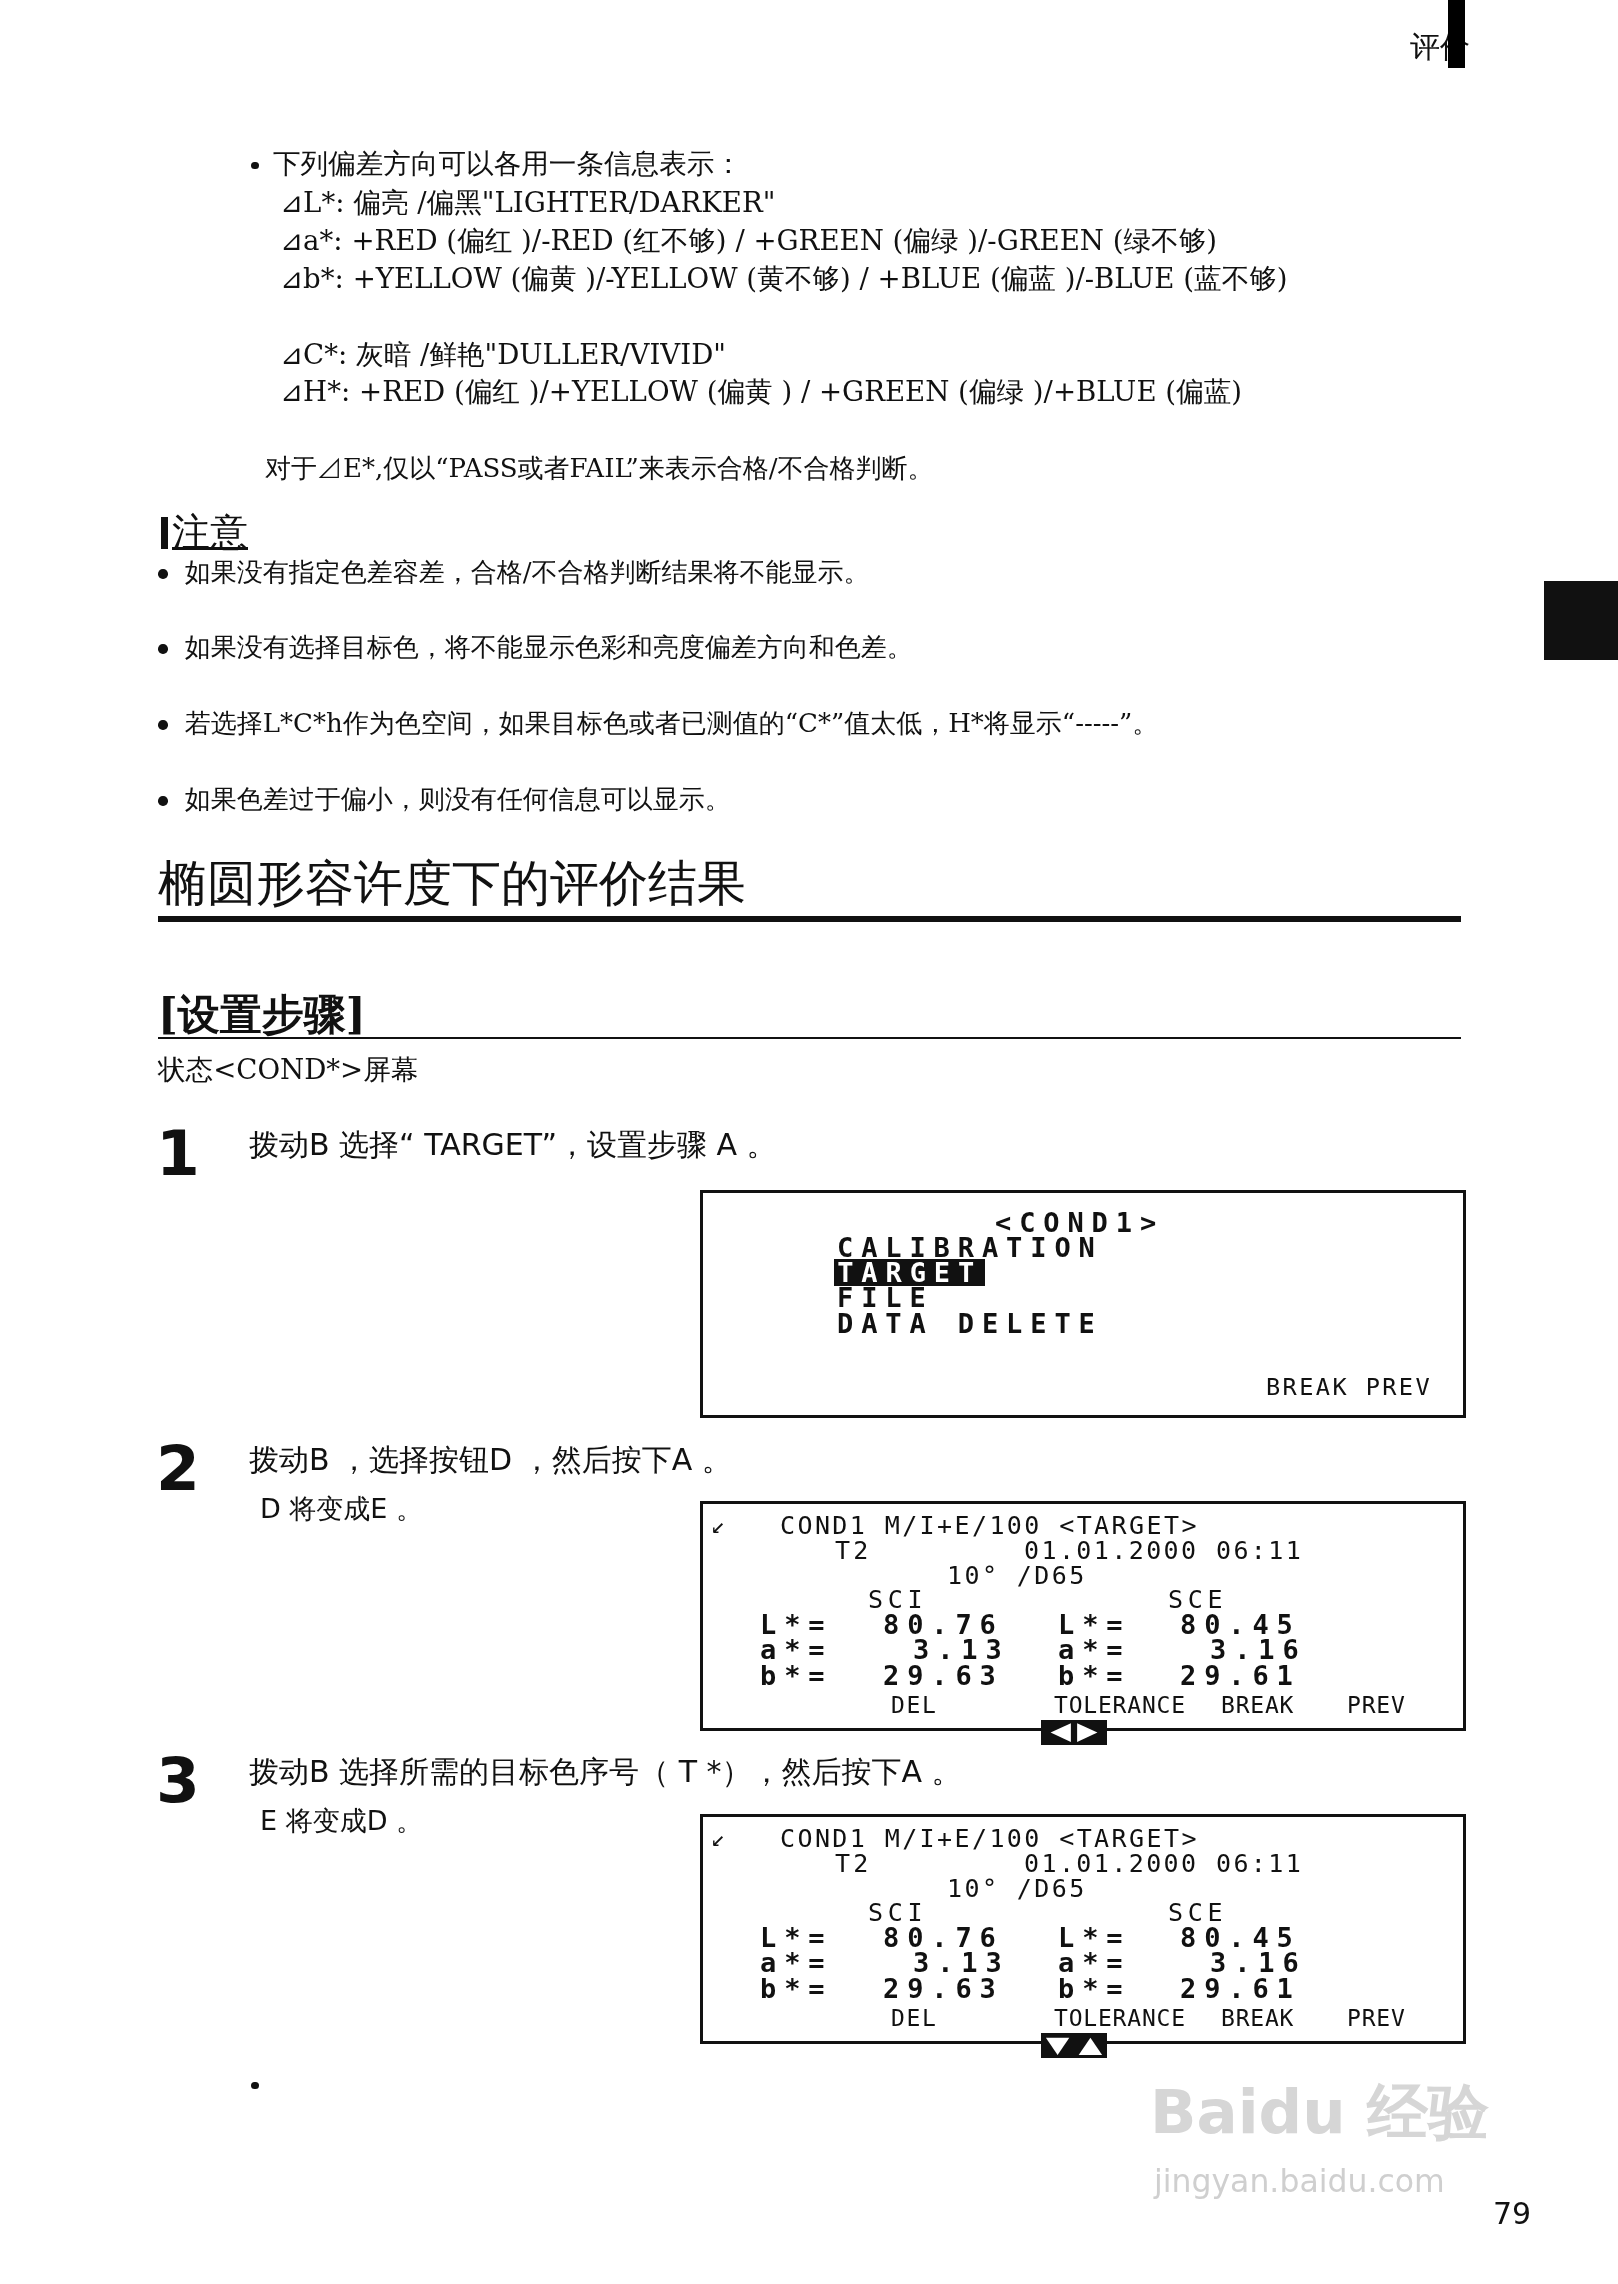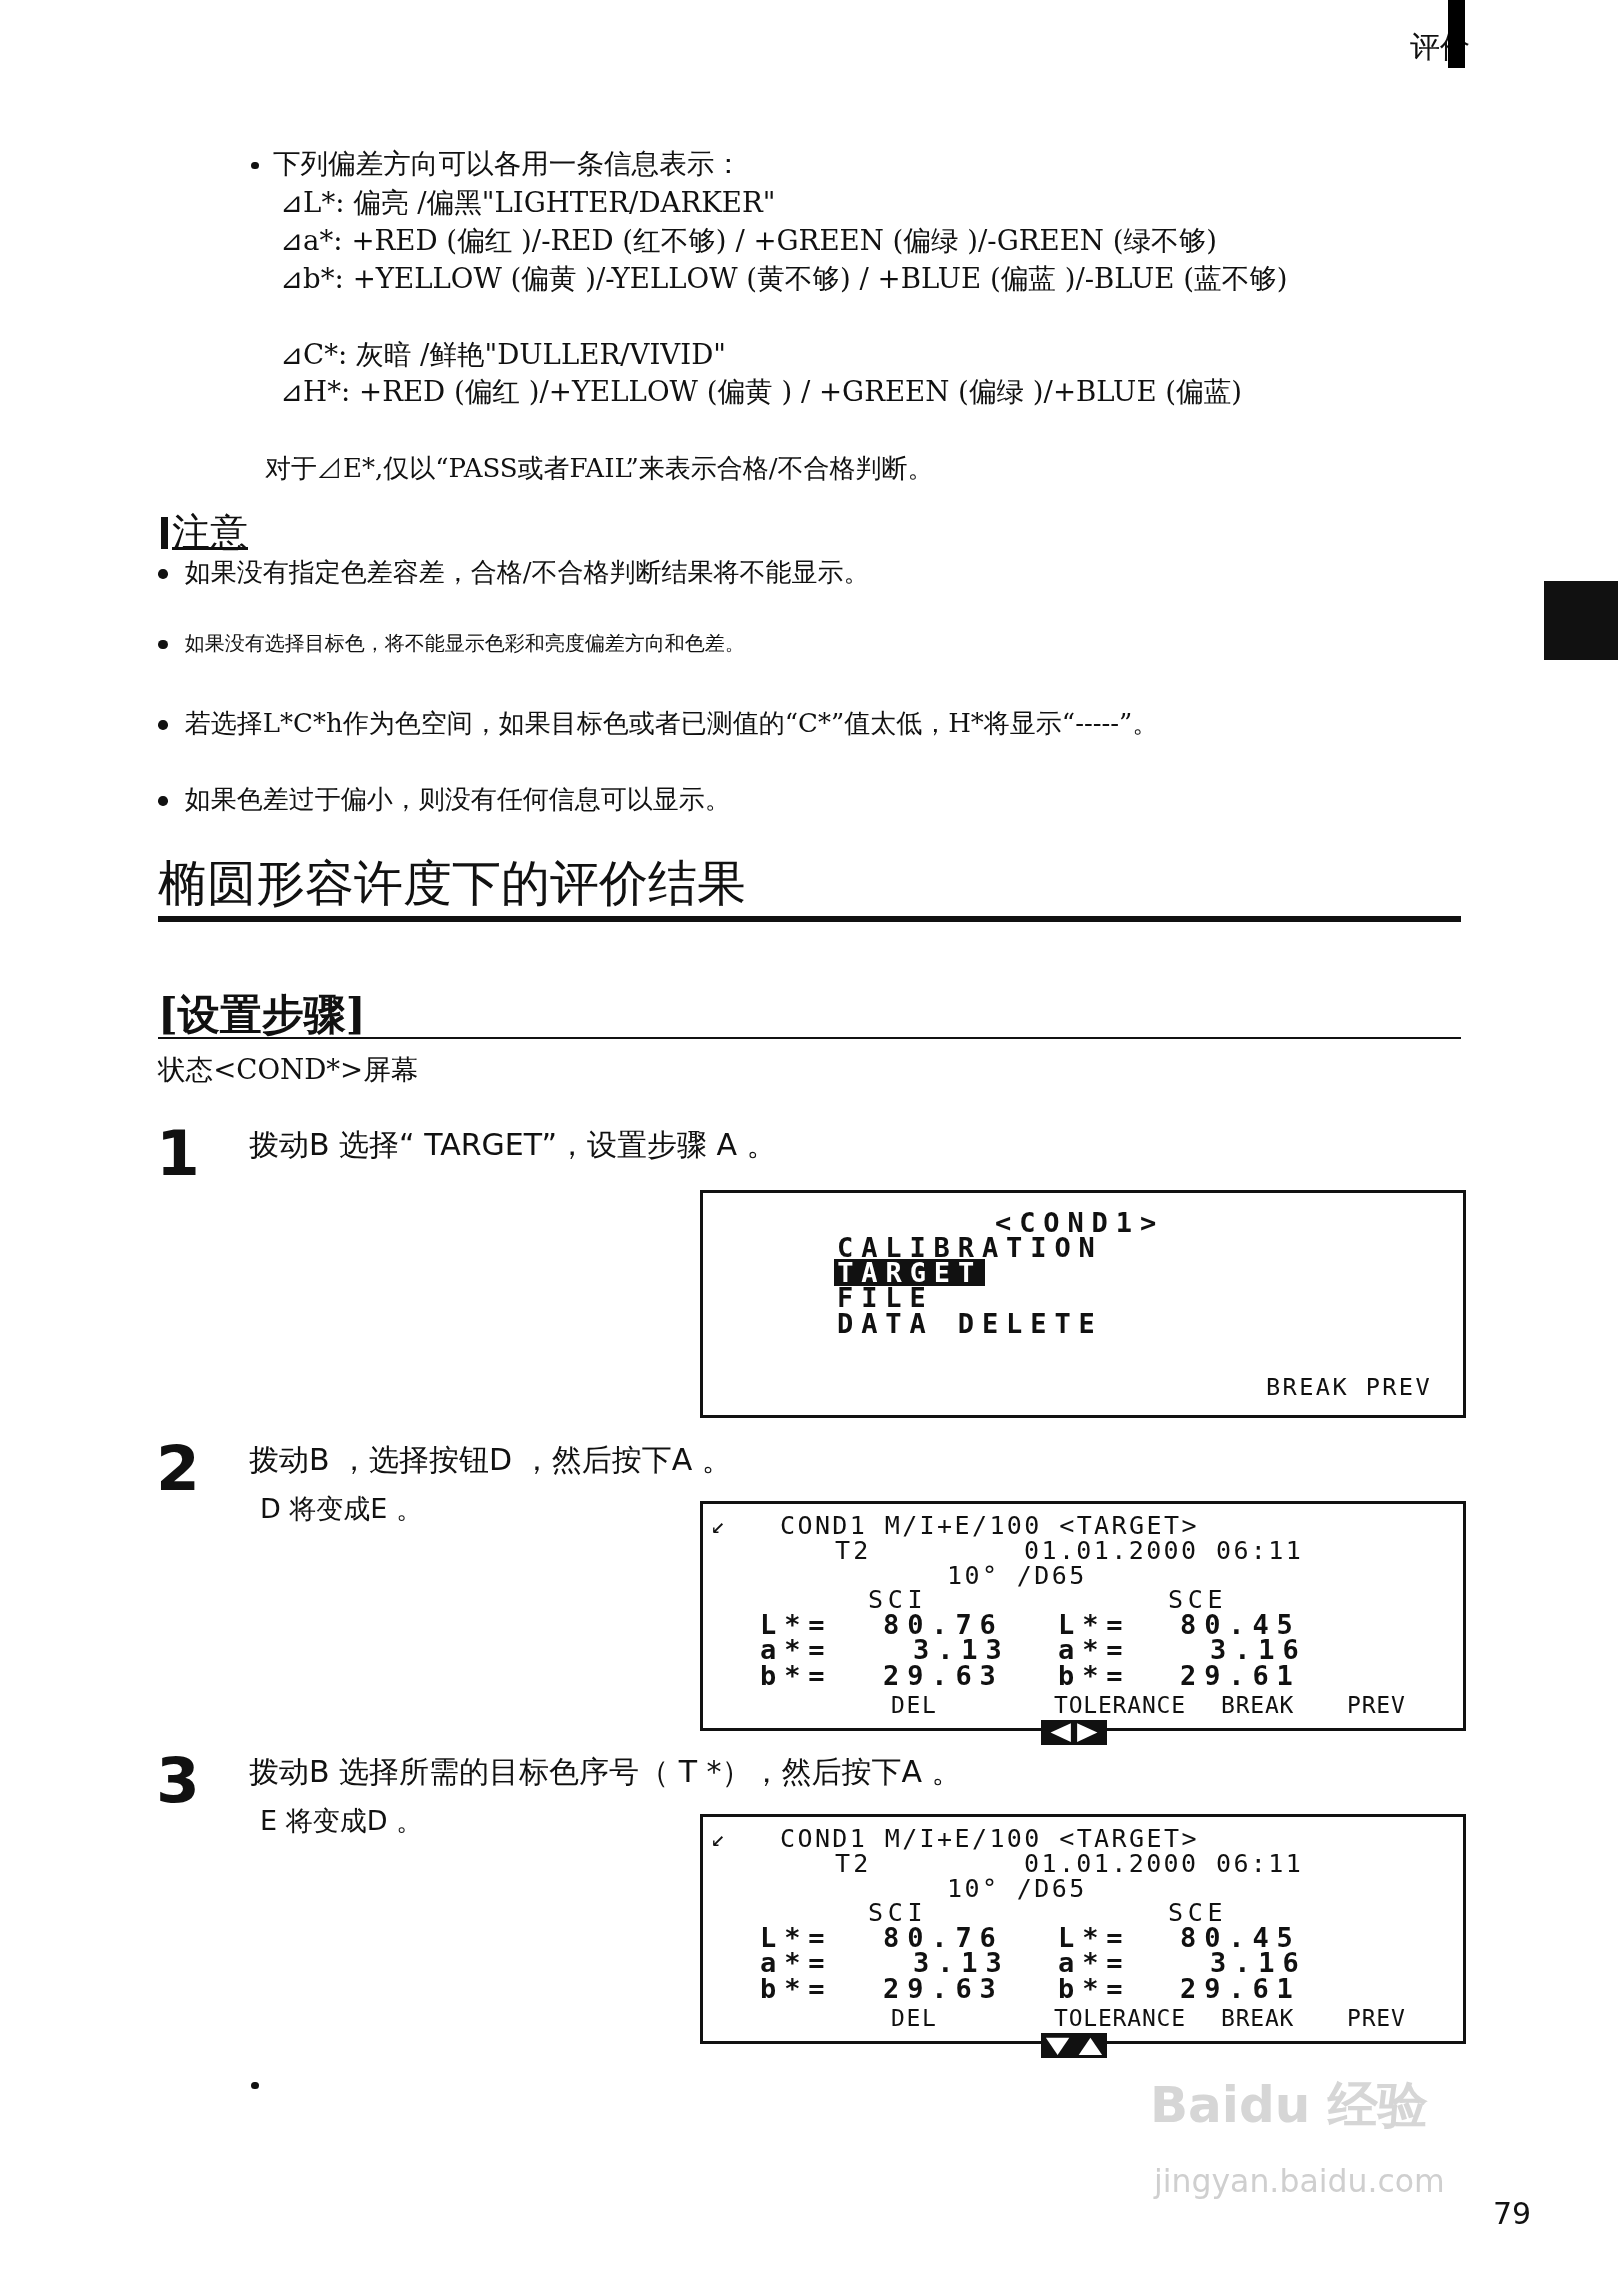--- a/index.html
+++ b/index.html
@@ -17,21 +17,21 @@
   .sub-title { left: 158px; top: 987px; font-size: 42px; font-weight: bold; }
   .rule-thin { left: 158px; top: 1037px; width: 1303px; height: 2.4px; background: #111; }
   .step-num { font-family: "DejaVu Sans", sans-serif; font-weight: bold; font-size: 63px; }
   .step-text { font-size: 30px; font-family: "DejaVu Sans", sans-serif; white-space: nowrap; }
   .lcd { border: 3.2px solid #111; background: #fff; font-family: "DejaVu Sans Mono", "Liberation Mono", monospace; color: #111; }
   .lcd .row { position: absolute; white-space: pre; font-size: 27px; letter-spacing: 3.2px; line-height: 27px; }
   .lcd .big { font-size: 27px; letter-spacing: 7.9px; font-weight: bold; }
   .inv { background: #111; color: #fff; }
   .arrows { display: inline-block; background: #111; width: 66px; height: 25px; position: relative; vertical-align: middle; }
   .footer-num { left: 1493px; top: 2186px; font-size: 30px; font-family: "DejaVu Sans", sans-serif; margin-top: 10px; }
-  .watermark { left: 1150px; top: 2072px; font-size: 50px; font-family: "DejaVu Sans", sans-serif; color: #d6d6d6; font-weight: bold; }
+  .watermark { left: 1150px; top: 2072px; font-size: 61px; font-family: "DejaVu Sans", sans-serif; color: #d6d6d6; font-weight: bold; }
   .watermark-sub { left: 1154px; top: 2163px; font-size: 31.5px; font-family: "DejaVu Sans", sans-serif; color: #cfcfcf; }
 </style>
 </head>
 <body>
 
 <div class="abs hdr-text">评价</div>
 <div class="abs hdr-bar"></div>
 <div class="abs side-tab"></div>
 
 <div class="abs line" style="left:251px;top:145px;">
@@ -39,21 +39,21 @@
 </div>
 <div class="abs line" style="left:280px;top:184px;">⊿L*: 偏亮 /偏黑"LIGHTER/DARKER"</div>
 <div class="abs line" style="left:280px;top:222px;">⊿a*: +RED (偏红 )/-RED (红不够) / +GREEN (偏绿 )/-GREEN (绿不够)</div>
 <div class="abs line" style="left:280px;top:260px;">⊿b*: +YELLOW (偏黄 )/-YELLOW (黄不够) / +BLUE (偏蓝 )/-BLUE (蓝不够)</div>
 <div class="abs line" style="left:280px;top:336px;">⊿C*: 灰暗 /鲜艳"DULLER/VIVID"</div>
 <div class="abs line" style="left:280px;top:373px;">⊿H*: +RED (偏红 )/+YELLOW (偏黄 ) / +GREEN (偏绿 )/+BLUE (偏蓝)</div>
 <div class="abs line" style="left:265px;top:451px;font-size:26px;">对于⊿E*,仅以“PASS或者FAIL”来表示合格/不合格判断。</div>
 
 <div class="abs note-title" style="left:161px;top:517px;">注意</div>
 <div class="abs line" style="left:158px;top:555px;font-size:26px;"><span class="bullet-dot"></span><span>如果没有指定色差容差，合格/不合格判断结果将不能显示。</span></div>
-<div class="abs line" style="left:158px;top:630px;font-size:20px;"><span class="bullet-dot"></span><span>如果没有选择目标色，将不能显示色彩和亮度偏差方向和色差。</span></div>
+<div class="abs line" style="left:158px;top:630px;font-size:26px;"><span class="bullet-dot"></span><span>如果没有选择目标色，将不能显示色彩和亮度偏差方向和色差。</span></div>
 <div class="abs line" style="left:158px;top:706px;font-size:26px;"><span class="bullet-dot"></span><span>若选择L*C*h作为色空间，如果目标色或者已测值的“C*”值太低，H*将显示“-----”。</span></div>
 <div class="abs line" style="left:158px;top:782px;font-size:26px;"><span class="bullet-dot"></span><span>如果色差过于偏小，则没有任何信息可以显示。</span></div>
 
 <div class="abs section-title">椭圆形容许度下的评价结果</div>
 <div class="abs rule-thick"></div>
 <div class="abs sub-title">[设置步骤]</div>
 <div class="abs rule-thin"></div>
 <div class="abs line" style="left:158px;top:1051px;">状态&lt;COND*&gt;屏幕</div>
 
 <div class="abs step-num" style="left:156px;top:1117px;">1</div>

